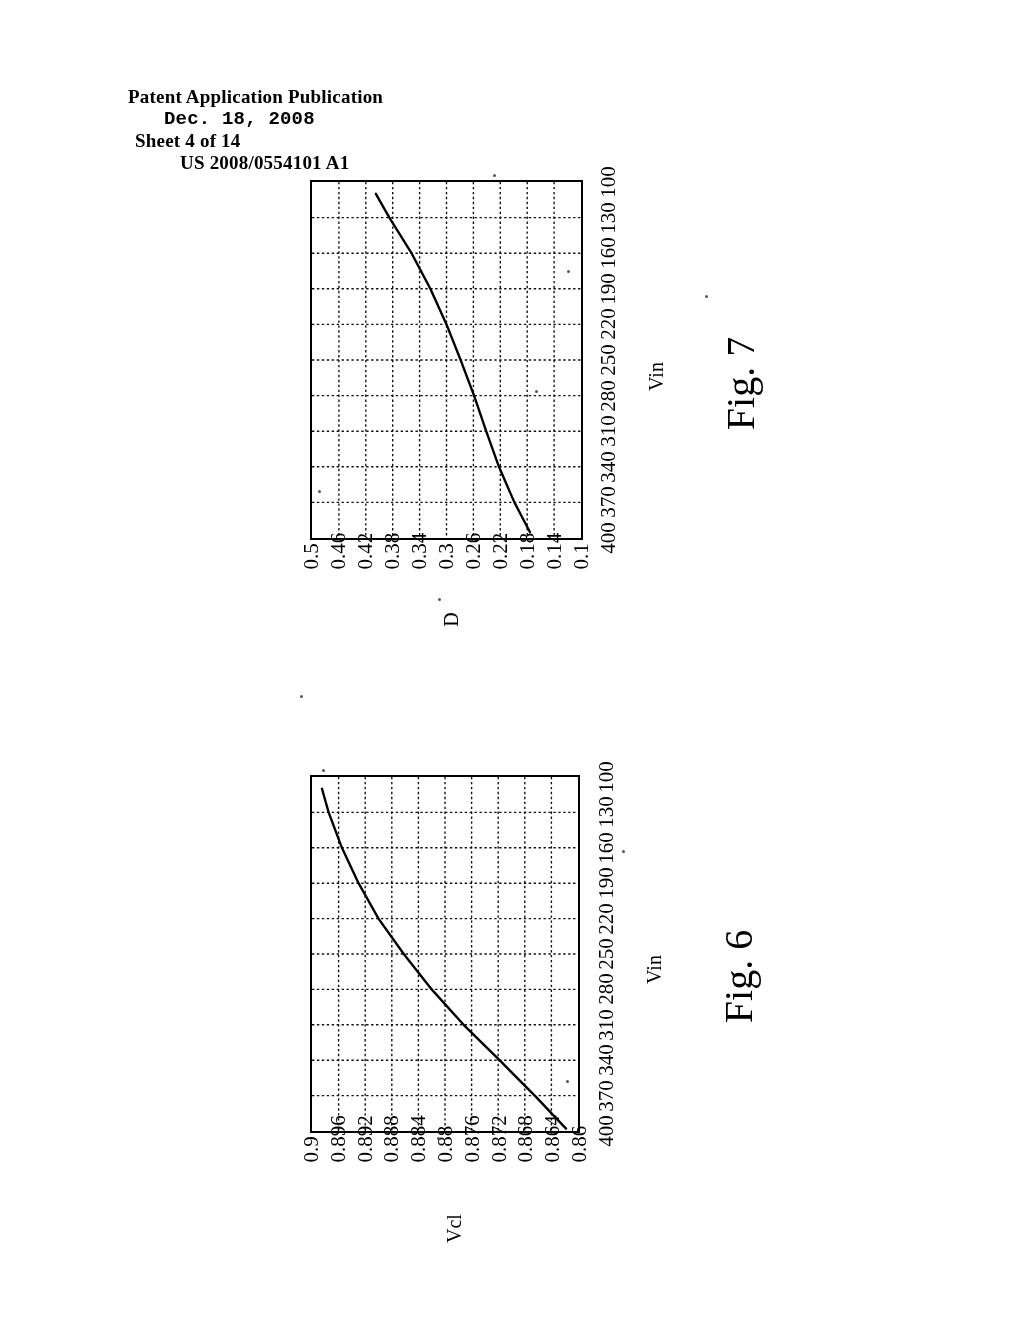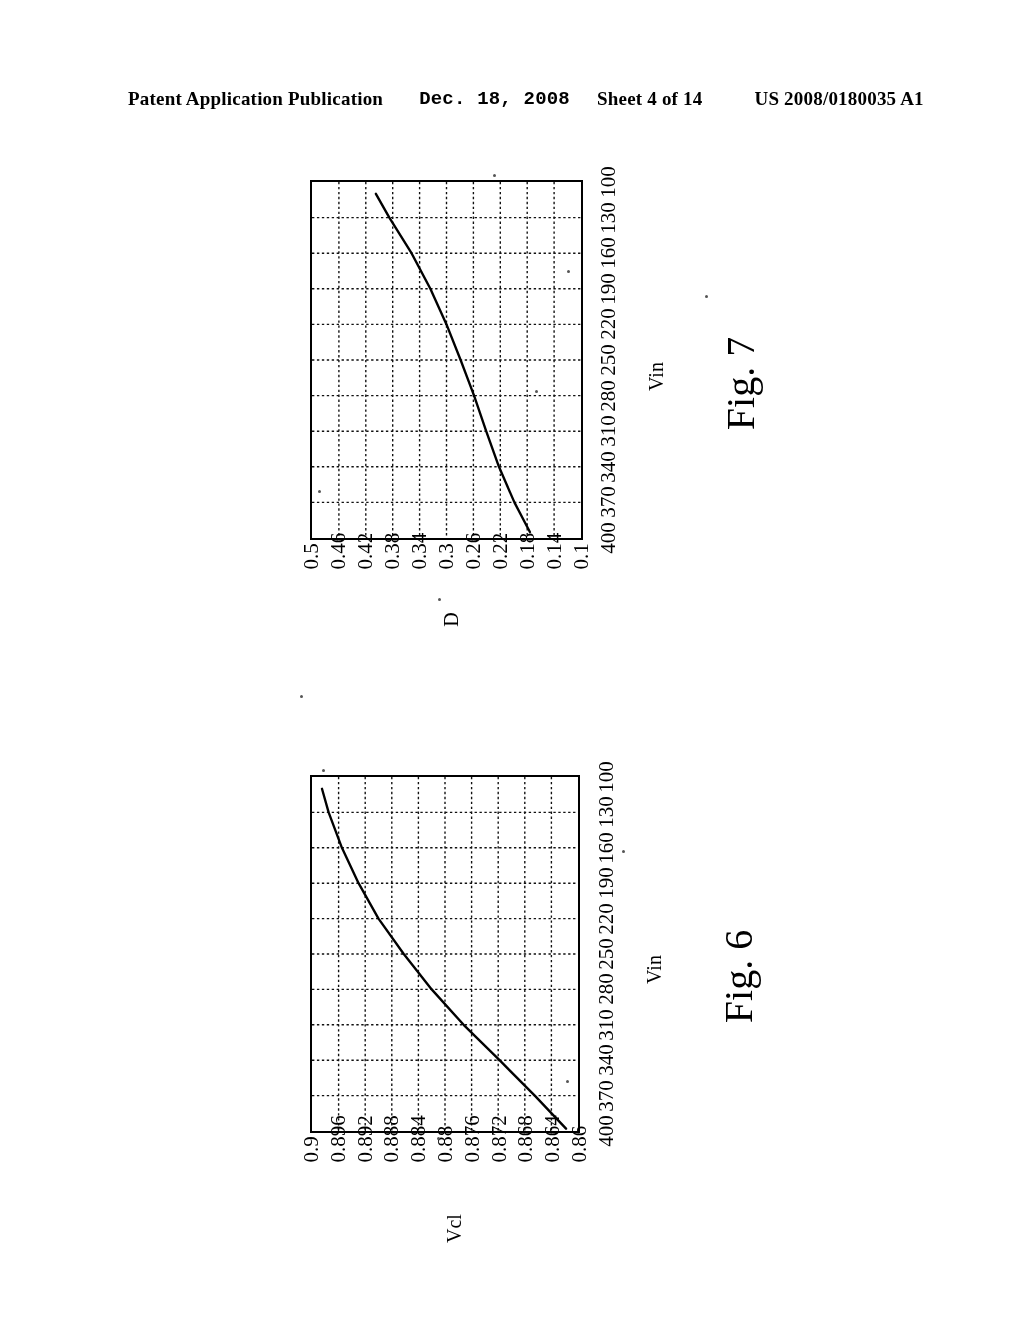--- a/index.html
+++ b/index.html
@@ -17,30 +17,31 @@
   }
 
   
   .page-header {
     position: absolute;
     top: 86px;
     left: 128px;
     width: 768px;
     height: 26px;
     display: flex;
-    align-items: center;
+    align-items: flex-start;
     font-family: "Liberation Serif", serif;
     font-weight: bold;
     font-size: 19px;
     letter-spacing: 0.2px;
     white-space: nowrap;
+    flex-direction: column;
   }
   .hdr-pub    { }
   .hdr-date   { margin-left: 36px; font-family: Liberation Mono, monospace; }
-  .hdr-sheet  { margin-left: 27px; }
+  .hdr-sheet  { margin-left: 7px; }
   .hdr-docnum { margin-left: 52px; }
 
   
   .figure {
     position: absolute;
   }
   #figure-7 { left: 0px; top: 150px;  width: 1024px; height: 500px; }
   #figure-6 { left: 0px; top: 745px;  width: 1024px; height: 520px; }
 
   
@@ -133,21 +134,21 @@
     border-radius: 50%;
   }
 </style>
 </head>
 <body>
 
 <div class="page-header">
   <span class="hdr-pub">Patent Application Publication</span>
   <span class="hdr-date">Dec. 18, 2008</span>
   <span class="hdr-sheet">Sheet 4 of 14</span>
-  <span class="hdr-docnum">US 2008/0180035 A1</span>
+  <span class="hdr-docnum">US 2008/0554101 A1</span>
 </div>
 
 <div class="figure" id="figure-7">
 
   <div class="plot-frame">
     <div class="grid-layer">
       <svg viewBox="0 0 273 360" preserveAspectRatio="none">
           <line x1="245.7" x2="245.7" y1="0" y2="360" stroke="#111" stroke-width="1.4" stroke-dasharray="2.4 2.6"></line>
           <line x1="218.39999999999998" x2="218.39999999999998" y1="0" y2="360" stroke="#111" stroke-width="1.4" stroke-dasharray="2.4 2.6"></line>
           <line x1="191.10000000000002" x2="191.10000000000002" y1="0" y2="360" stroke="#111" stroke-width="1.4" stroke-dasharray="2.4 2.6"></line>

